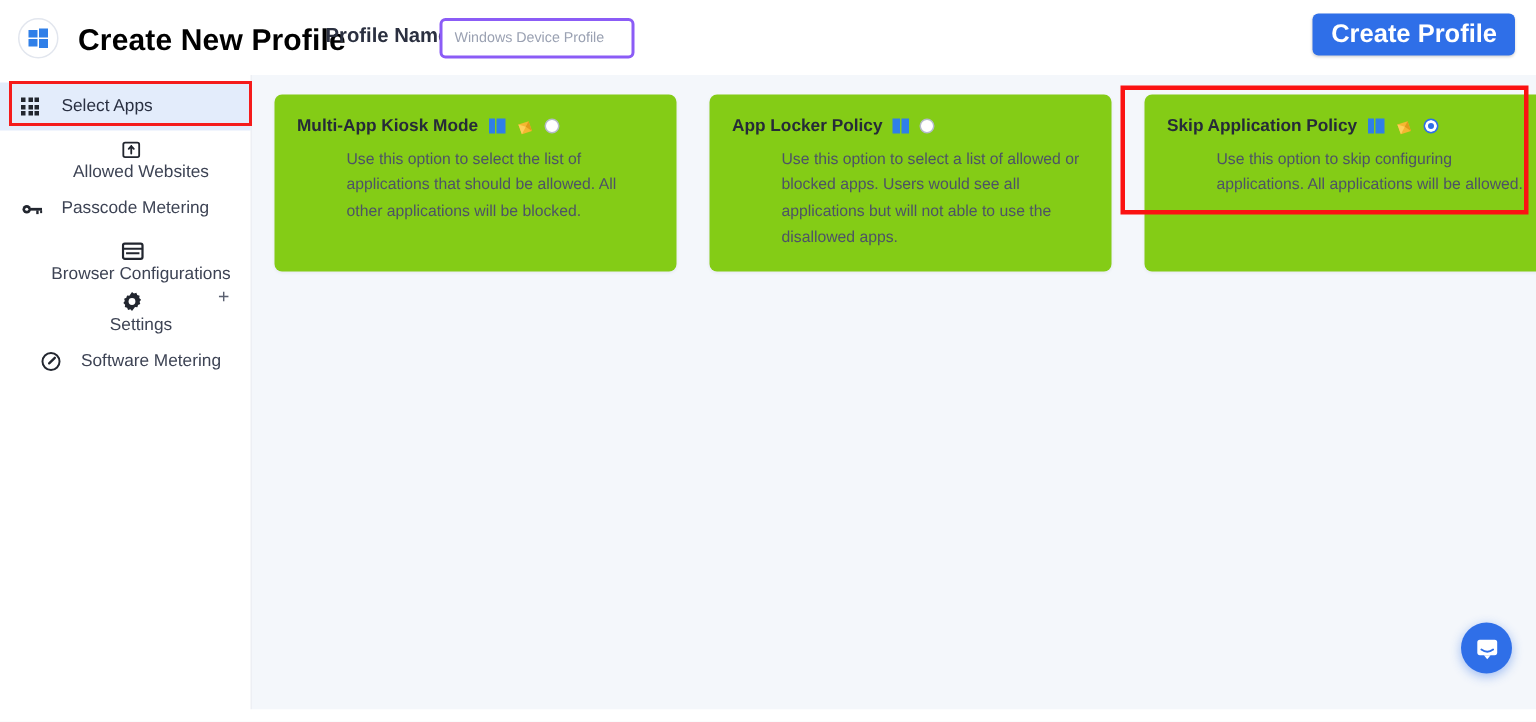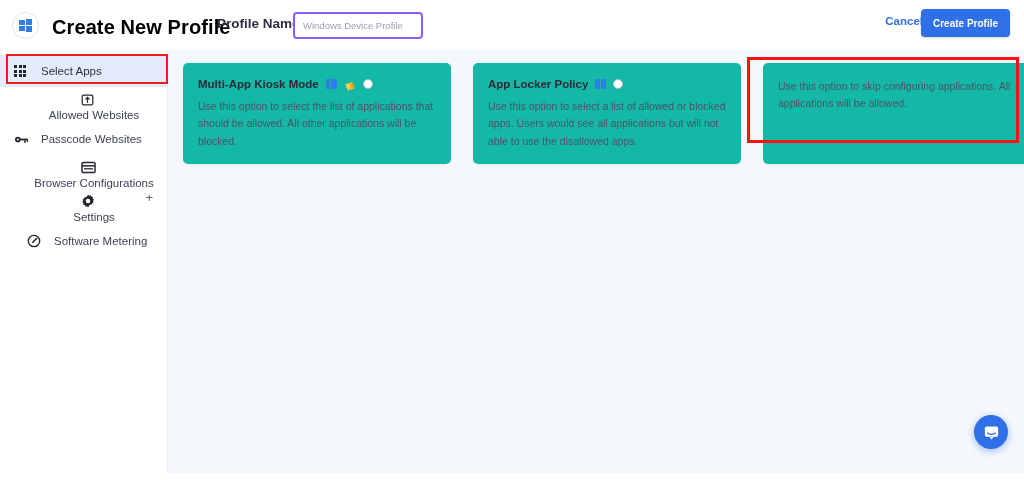--- a/index.html
+++ b/index.html
@@ -110,21 +110,21 @@
   .create-button {
     position: absolute;
     right: 14px;
     top: 9px;
     height: 28px;
     padding: 0 12px;
     background: #2f6fe8;
     color: #ffffff;
     border: none;
     border-radius: 4px;
-    font-size: 10px;
+    font-size: 17px;
     font-weight: bold;
     font-family: "Liberation Sans", sans-serif;
     cursor: pointer;
     box-shadow: 0 1px 2px rgba(0,0,0,.18);
   }
 
   
   .sidebar {
     position: absolute;
     top: 50px;
@@ -203,21 +203,21 @@
   .cards-row {
     position: absolute;
     top: 13px;
     left: 15px;
     display: flex;
     gap: 22px;
   }
 
   .card {
     width: 268px;
-    background: #14b8a6;
+    background: #84cc16;
     border-radius: 5px;
     padding: 15px 15px 14px 15px;
     box-shadow: 0 1px 2px rgba(40,50,80,.06);
     position: relative;
   }
   .card.tall { min-height: 92px; }
 
   .card-head {
     display: flex;
     align-items: center;
@@ -230,20 +230,21 @@
     font-weight: bold;
     color: #262b38;
     white-space: nowrap;
   }
 
   .card-desc {
     font-size: 10.5px;
     line-height: 1.65;
     color: #4d5representation;
     color: #4d5366;
+    margin-left: 33px;
   }
 
   
   .win-flag {
     display: inline-block;
     position: relative;
     width: 11px;
     height: 11px;
     flex: 0 0 11px;
   }
@@ -375,21 +376,21 @@
   <div class="nav-item" style="margin-top:2px;">
     <span class="nav-icon">
       <svg width="15" height="13" viewBox="0 0 18 14" fill="#22262f">
         <circle cx="4.6" cy="7" r="3.4"></circle>
         <circle cx="4.6" cy="7" r="1.25" fill="#ffffff"></circle>
         <rect x="7.4" y="5.9" width="9.4" height="2.2"></rect>
         <rect x="12.2" y="7.9" width="1.9" height="3"></rect>
         <rect x="15.3" y="7.9" width="1.6" height="2.2"></rect>
       </svg>
     </span>
-    <span class="nav-label">Passcode Websites</span>
+    <span class="nav-label">Passcode Metering</span>
   </div>
 
   <div class="nav-item" style="margin-top:2px;flex-direction:column;">
     <span class="nav-icon">
       <svg width="15" height="13" viewBox="0 0 16 14" fill="none" stroke="#22262f" stroke-width="1.6">
         <rect x="1" y="1.6" width="14" height="10.8" rx="1.3"></rect>
         <path d="M1 5.2 H15" stroke-width="1.6"></path>
         <path d="M3.2 8.4 H12.8" stroke-width="1.4"></path>
       </svg>
     </span>
@@ -454,20 +455,37 @@
             <i></i>
             <i></i>
             <i></i>
           </span>
         <span class="radio"></span>
       </div>
       <div class="card-desc">Use this option to select a list of allowed or blocked apps. Users would see all applications but will not able to use the disallowed apps.</div>
     </div>
 
     <div class="card">
+      <div class="card-head">
+        <span class="card-title">Skip Application Policy</span>
+        <span class="win-flag">
+            <i></i>
+            <i></i>
+            <i></i>
+            <i></i>
+          </span>
+        <span class="gold-badge">
+          <svg width="12" height="12" viewBox="0 0 14 14">
+            <path d="M1.8 4.6 L9.8 2.2 L12.4 9.8 L4.6 12.2 Z" fill="#f5b731"></path>
+            <path d="M9.8 2.2 L12.4 9.8 L7.6 6.4 Z" fill="#e09b1b"></path>
+            <path d="M1.8 4.6 L7.6 6.4 L4.6 12.2 Z" fill="#ffd05a"></path>
+          </svg>
+        </span>
+        <span class="radio checked"></span>
+      </div>
       <div class="card-desc">Use this option to skip configuring applications. All applications will be allowed.</div>
     </div>
   </div>
 
   <div class="card-highlight"></div>
 
   <div class="chat-fab">
     <svg width="17" height="17" viewBox="0 0 20 20">
       <rect x="2.2" y="3" width="15.6" height="12" rx="2" fill="#ffffff"></rect>
       <path d="M5.4 10.6 q4.6 3.4 9.2 0" stroke="#2f6fe8" stroke-width="1.5" fill="none" stroke-linecap="round"></path>

